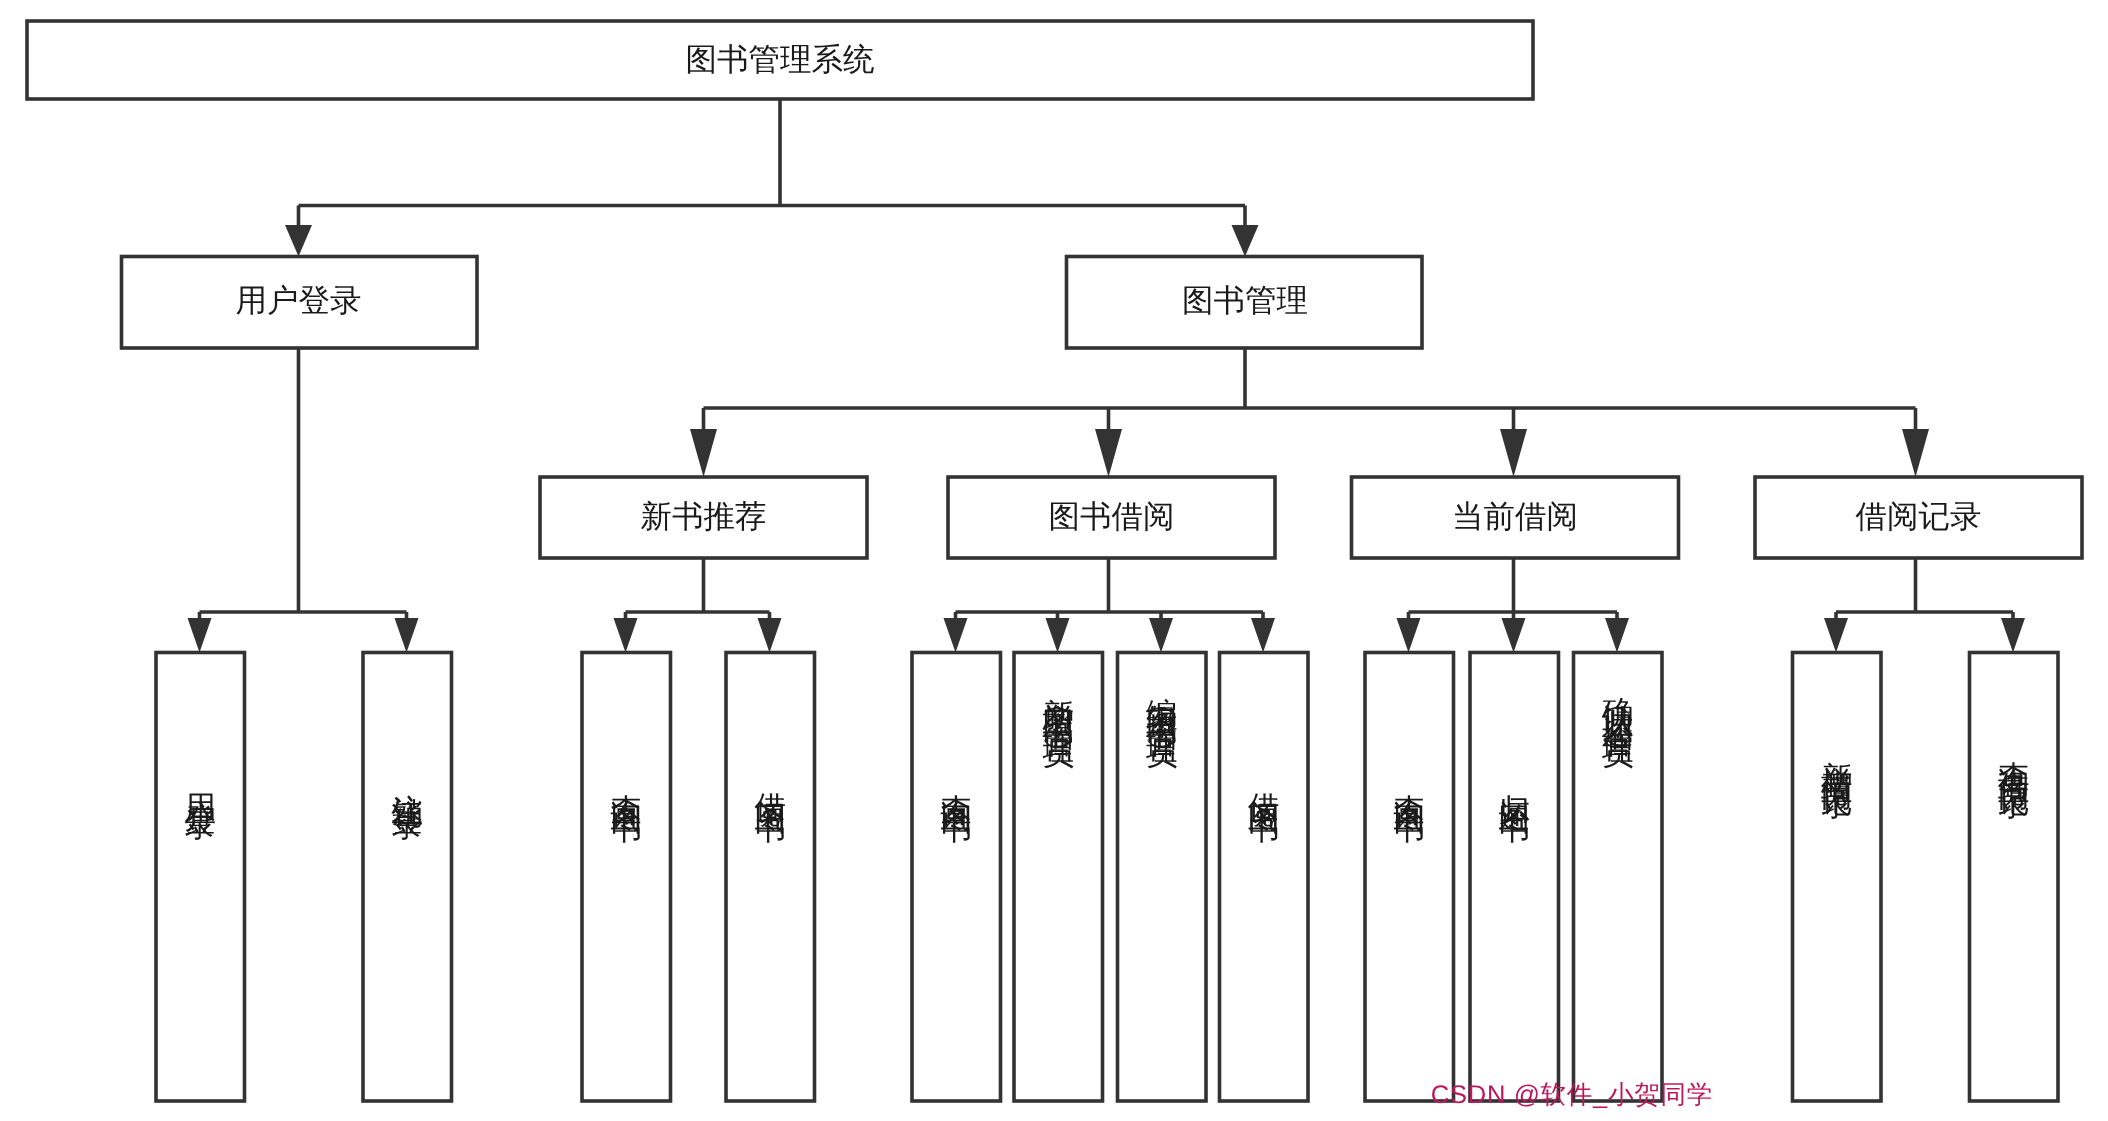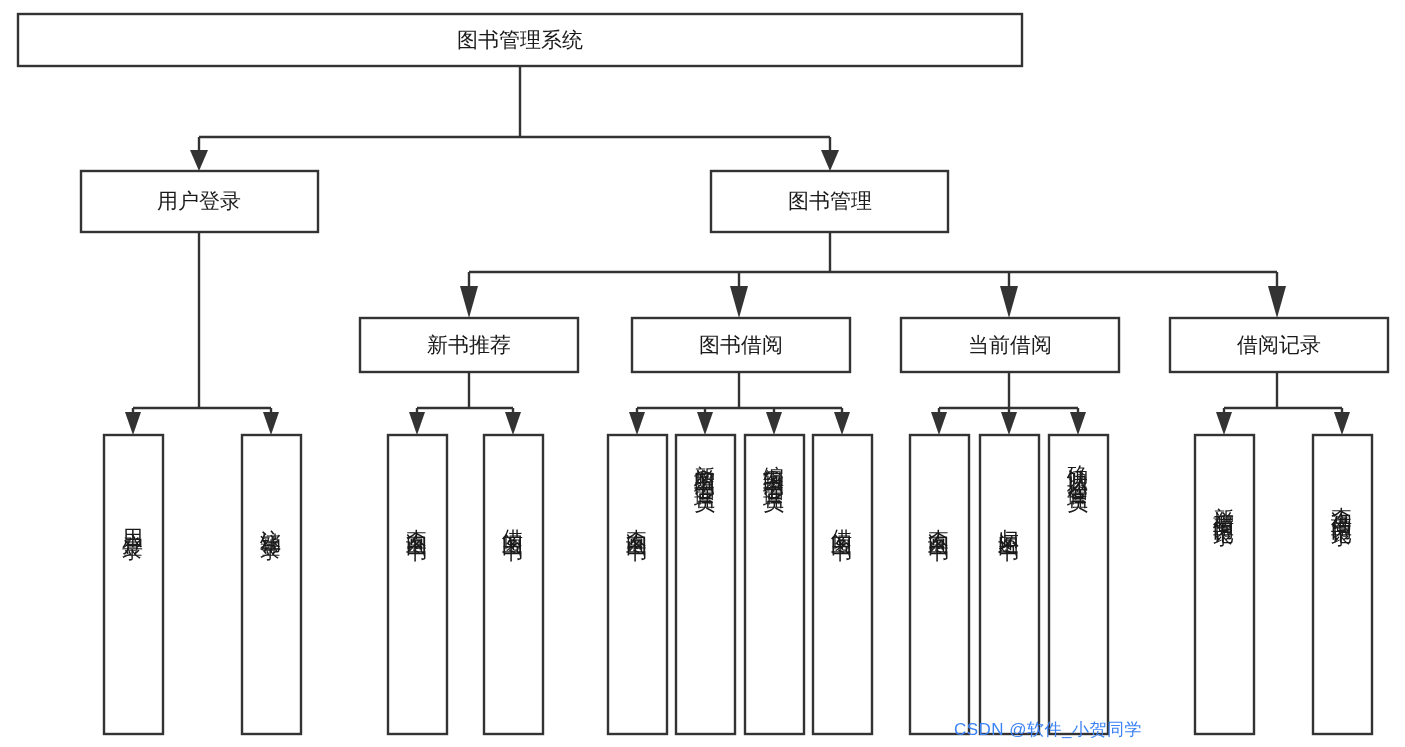--- a/index.html
+++ b/index.html
@@ -54,21 +54,21 @@
     writing-mode: vertical-rl;
     text-orientation: upright;
     letter-spacing: 4px;
   }
   .watermark-text {
     position: absolute;
     right: 12px;
     bottom: 6px;
     font-family: "Liberation Sans", "DejaVu Sans", sans-serif;
     font-size: 17px;
-    color: #3b82f6;
+    color: #be185d;
     white-space: nowrap;
     letter-spacing: 0.5px;
   }
 </style>
 </head>
 <body>
 
 <div id="diagram-root">
   <svg class="diagram" viewBox="0 0 1405 747" xmlns="http://www.w3.org/2000/svg">
 

